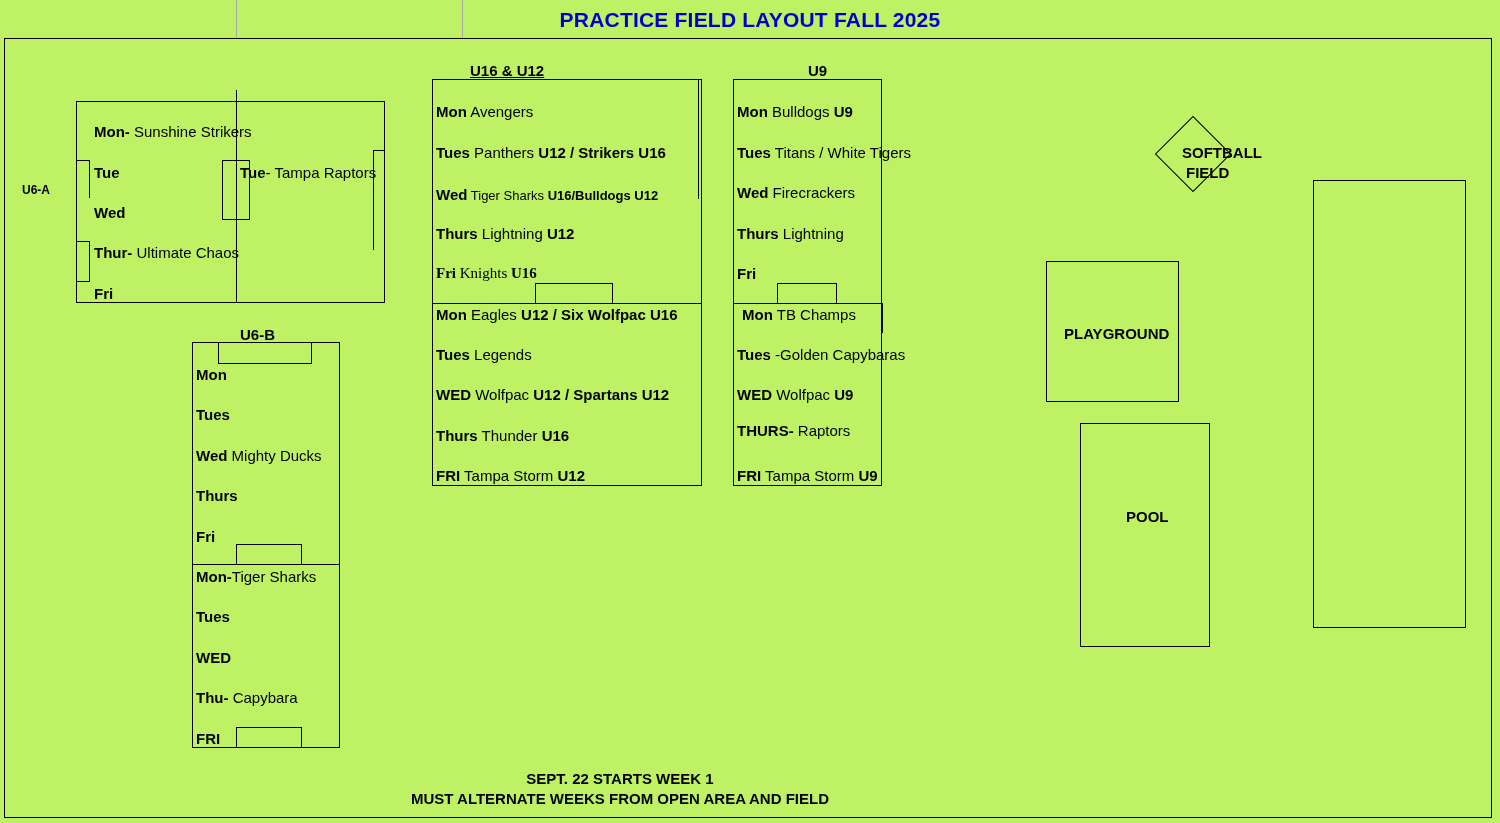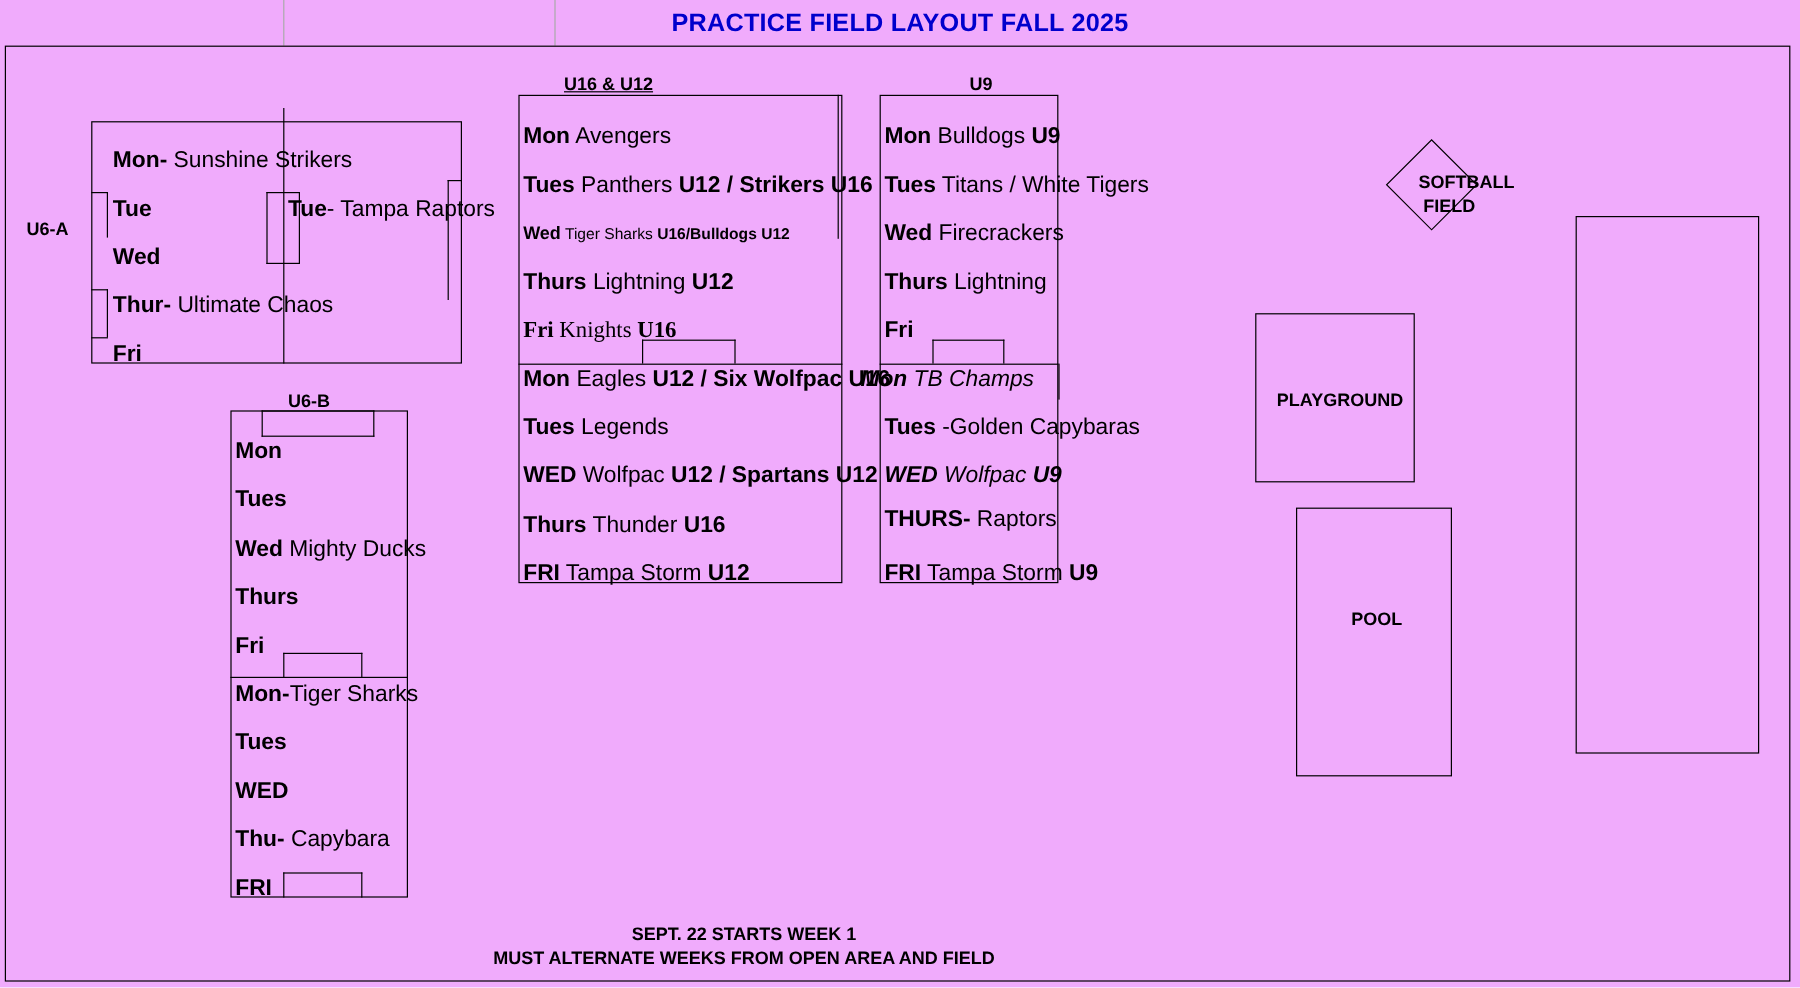--- a/index.html
+++ b/index.html
@@ -7,21 +7,21 @@
     padding: 0;
     background: #ffffff;
   }
   body {
     font-family: "Liberation Sans", sans-serif;
   }
   #page {
     position: relative;
     width: 1500px;
     height: 823px;
-    background: #f0abfc;
+    background: #bef264;
     overflow: hidden;
   }
 
   
   .title {
     position: absolute;
     left: 0;
     top: 8px;
     width: 1500px;
     text-align: center;
@@ -72,29 +72,29 @@
   
   .hdr {
     position: absolute;
     font-size: 15px;
     font-weight: bold;
     color: #000000;
     white-space: nowrap;
   }
   .row {
     position: absolute;
-    font-size: 19px;
+    font-size: 15px;
     color: #000000;
     white-space: nowrap;
   }
   .row b { font-weight: bold; }
   .small { font-size: 13px; }
   .label {
     position: absolute;
-    font-size: 15px;
+    font-size: 12px;
     font-weight: bold;
     color: #000000;
     white-space: nowrap;
   }
   .facility {
     position: absolute;
     font-size: 15px;
     font-weight: bold;
     color: #000000;
     white-space: nowrap;
@@ -215,23 +215,23 @@
   <div class="vline" style="left:836px; top:283px; height:20px;"></div>
 
   <div class="vline" style="left:882px; top:303px; height:30px;"></div>
 
   <div class="row" style="left:737px; top:103px;"><b>Mon</b> <span>Bulldogs </span><b>U9</b></div>
   <div class="row" style="left:737px; top:144px;"><b>Tues</b> <span>Titans / White Tigers</span></div>
   <div class="row" style="left:737px; top:184px;"><b>Wed</b> <span>Firecrackers</span></div>
   <div class="row" style="left:737px; top:225px;"><b>Thurs</b> <span>Lightning</span></div>
   <div class="row" style="left:737px; top:265px;"><b>Fri</b> <span></span></div>
 
-  <div class="row" style="left:717px; top:306px;font-style:italic;"><b>Mon</b> <span>TB Champs</span></div>
+  <div class="row" style="left:742px; top:306px;"><b>Mon</b> <span>TB Champs</span></div>
   <div class="row" style="left:737px; top:346px;"><b>Tues</b> <span>-Golden Capybaras</span></div>
-  <div class="row" style="left:737px; top:386px;font-style:italic;"><b>WED</b> <span>Wolfpac </span><b>U9</b></div>
+  <div class="row" style="left:737px; top:386px;"><b>WED</b> <span>Wolfpac </span><b>U9</b></div>
   <div class="row" style="left:737px; top:422px;"><b>THURS-</b><span> Raptors</span></div>
   <div class="row" style="left:737px; top:467px;"><b>FRI</b> <span>Tampa Storm </span><b>U9</b></div>
 
   <div class="diamond" style="left:1166px; top:127px; width:54px; height:54px;"></div>
   <div class="facility" style="left:1182px; top:144px;">SOFTBALL</div>
   <div class="facility" style="left:1186px; top:164px;">FIELD</div>
 
   <div class="box" style="left:1046px; top:261px; width:133px; height:141px;"></div>
   <div class="facility" style="left:1064px; top:325px;">PLAYGROUND</div>
 

